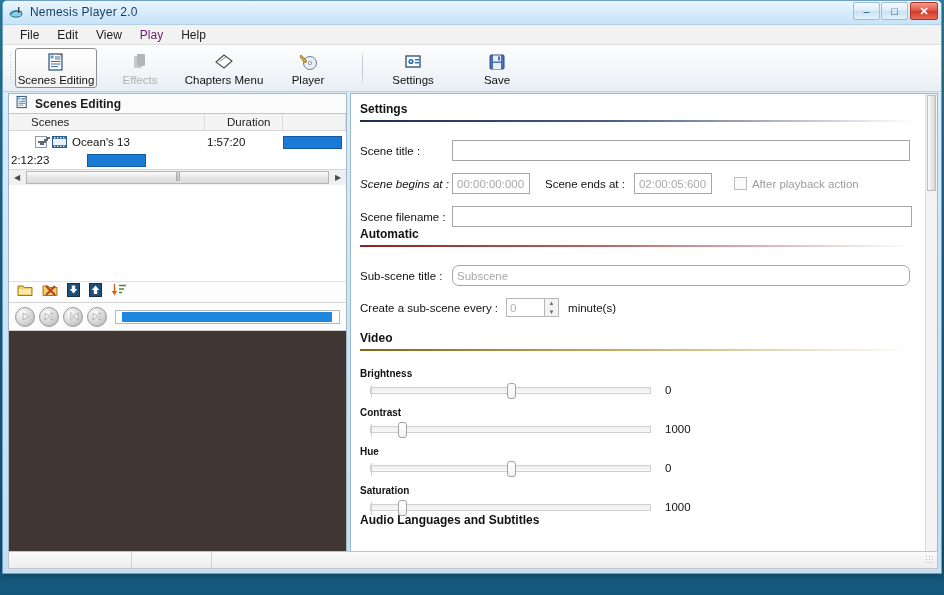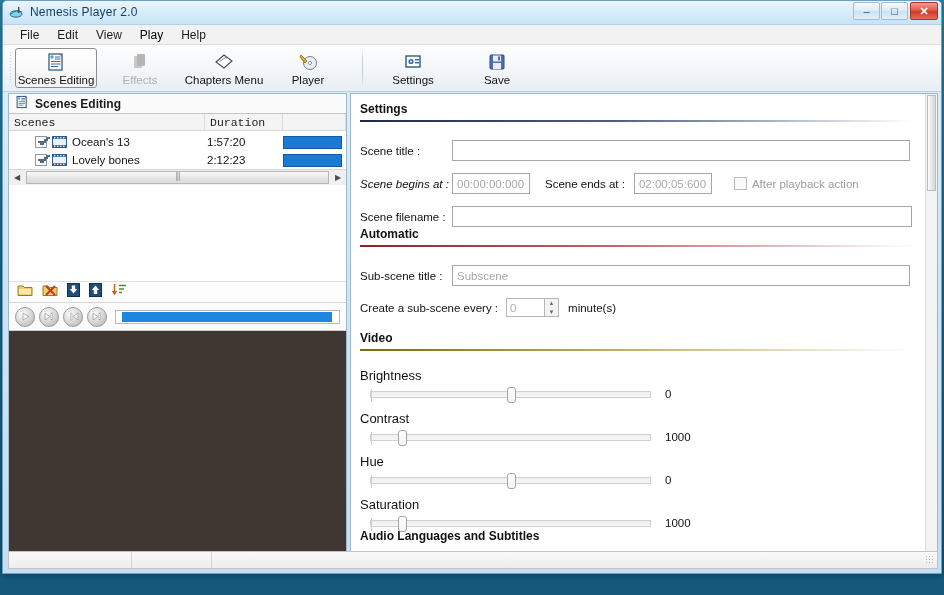--- a/index.html
+++ b/index.html
@@ -57,21 +57,21 @@
   #btn-close span { color: #fff; font-weight: bold; }
   
   #menubar {
     height: 20px; background: #f2f2f2;
     border-bottom: 1px solid #dedede;
     display: flex; align-items: center; padding-left: 8px;
   }
   .menu-item {
     font-size: 12px; color: #1c1c1c; padding: 1px 9px; cursor: default;
   }
-  .menu-item.disabled { color: #000000; text-align: center; }
+  .menu-item.disabled { color: #701a75; text-align: center; }
   
   #toolbar {
     height: 47px;
     background: linear-gradient(180deg,#fdfdfd 0%,#f3f6f9 55%,#e8eef4 100%);
     border-bottom: 1px solid #bfcedc;
     display: flex; align-items: stretch; padding-left: 4px;
     position: relative;
   }
   #grip { width: 7px; display: flex; align-items: center; justify-content: center; }
   #grip i {
@@ -113,22 +113,22 @@
     height: 20px; display: flex; align-items: center; gap: 6px;
     padding-left: 6px; background: #fbfbfb; border-bottom: 1px solid #c6c6c6;
   }
   #left-header .hdr-txt { font-size: 12px; font-weight: bold; color: #1b1b1b; }
   #list-wrap { height: 167px; position: relative; background: #fff; }
   #list-head {
     display: flex; height: 17px; background: #f4f4f4;
     border-bottom: 1px solid #d6d6d6; font-size: 11.5px; color: #222;
   }
   #list-head .col {
-    display: flex; align-items: center; padding-left: 5px;
-    border-right: 1px solid #dcdcdc; height: 100%; font-family: Liberation Mono, monospace;
+    display: flex; align-items: center; padding-left: 22px;
+    border-right: 1px solid #dcdcdc; height: 100%;
   }
   .col-scenes { width: 196px; }
   .col-duration { width: 78px; text-align: right; }
   .col-bar { width: 63px; }
   .row {
     display: flex; align-items: center; height: 18px;
     font-size: 11.5px; color: #111;
   }
   .row .cell-scene { width: 196px; display: flex; align-items: center; gap: 5px; padding-left: 26px; }
   .row .cell-dur { width: 78px; padding-left: 2px; }
@@ -219,21 +219,21 @@
     display: flex; align-items: center;
   }
   .spin .sp-btns {
     width: 15px; height: 19px; border: 1px solid #b6b6b6; background: #f3f3f3;
     display: flex; flex-direction: column;
   }
   .spin .sp-btns i {
     flex: 1; display: flex; align-items: center; justify-content: center;
     font-size: 6px; color: #6a6a6a; font-style: normal;
   }
-  .slider-label { font-size: 13px; color: #111; }
+  .slider-label { font-size: 10px; color: #111; font-weight: bold; }
   .slider-row { display: flex; align-items: center; }
   .track {
     width: 281px; height: 7px; margin-top: 1px;
     background: linear-gradient(180deg,#efefef 0%,#f7f7f7 100%);
     border: 1px solid #d0d0d0; position: relative;
   }
   .track:before {
     content: ""; position: absolute; left: 0; top: -3px; width: 1px; height: 13px; background: #cfcfcf;
   }
   .thumb {
@@ -433,41 +433,20 @@
               </span>
               <span>Ocean's 13</span>
             </div>
             <div class="cell-dur">1:57:20</div>
             <div class="cell-bar">
               <span class="bluebar" style="background: rgb(26, 122, 212);"></span>
             </div>
           </div>
 
           <div class="row">
-            <div class="cell-scene">
-              <span class="chk"></span>
-              <span class="film">
-                <svg width="15" height="12" viewBox="0 0 15 12">
-                  <rect x="0.5" y="0.5" width="14" height="11" fill="#e9f2fb" stroke="#2c5d91"></rect>
-                  <rect x="0.5" y="0.5" width="14" height="2.4" fill="#2c5d91"></rect>
-                  <rect x="0.5" y="9.1" width="14" height="2.4" fill="#2c5d91"></rect>
-                  <g fill="#e9f2fb">
-                      <rect x="2" y="1.1" width="1.5" height="1.3"></rect>
-                      <rect x="5" y="1.1" width="1.5" height="1.3"></rect>
-                      <rect x="8" y="1.1" width="1.5" height="1.3"></rect>
-                      <rect x="11" y="1.1" width="1.5" height="1.3"></rect>
-                  <rect x="2" y="9.6" width="1.5" height="1.3"></rect>
-                      <rect x="5" y="9.6" width="1.5" height="1.3"></rect>
-                      <rect x="8" y="9.6" width="1.5" height="1.3"></rect>
-                      <rect x="11" y="9.6" width="1.5" height="1.3"></rect>
-                    </g>
-                </svg>
-              </span>
-              <span>Lovely bones</span>
-            </div>
             <div class="cell-dur">2:12:23</div>
             <div class="cell-bar">
               <span class="bluebar" style="background: rgb(26, 122, 212);"></span>
             </div>
           </div>
 
           <div id="hscroll">
             <div class="sb-arrow">◀</div>
             <div id="sb-thumb"></div>
             <div class="sb-arrow">▶</div>
@@ -569,21 +548,21 @@
           <div class="frm-row" style="margin-top:12px;">
             <span class="lbl" style="width:92px;">Scene filename :</span>
             <span class="tin" style="width:460px;"></span>
           </div>
 
           <div class="sec-title" style="">Automatic</div>
           <div class="sec-rule rule-red"></div>
 
           <div class="frm-row" style="margin-top:18px;">
             <span class="lbl" style="width:92px;">Sub-scene title :</span>
-            <span class="tin ph" style="width:458px;">Subscene</span>
+            <span class="tin ph" style="width:458px;border-radius:7px;">Subscene</span>
           </div>
 
           <div class="frm-row" style="margin-top:12px;">
             <span class="lbl">Create a sub-scene every :</span>
             <span class="spin" style="margin-left:8px;">
               <span class="sp-txt">0</span>
               <span class="sp-btns">
                 <i>▲</i>
                 <i>▼</i>
               </span>

